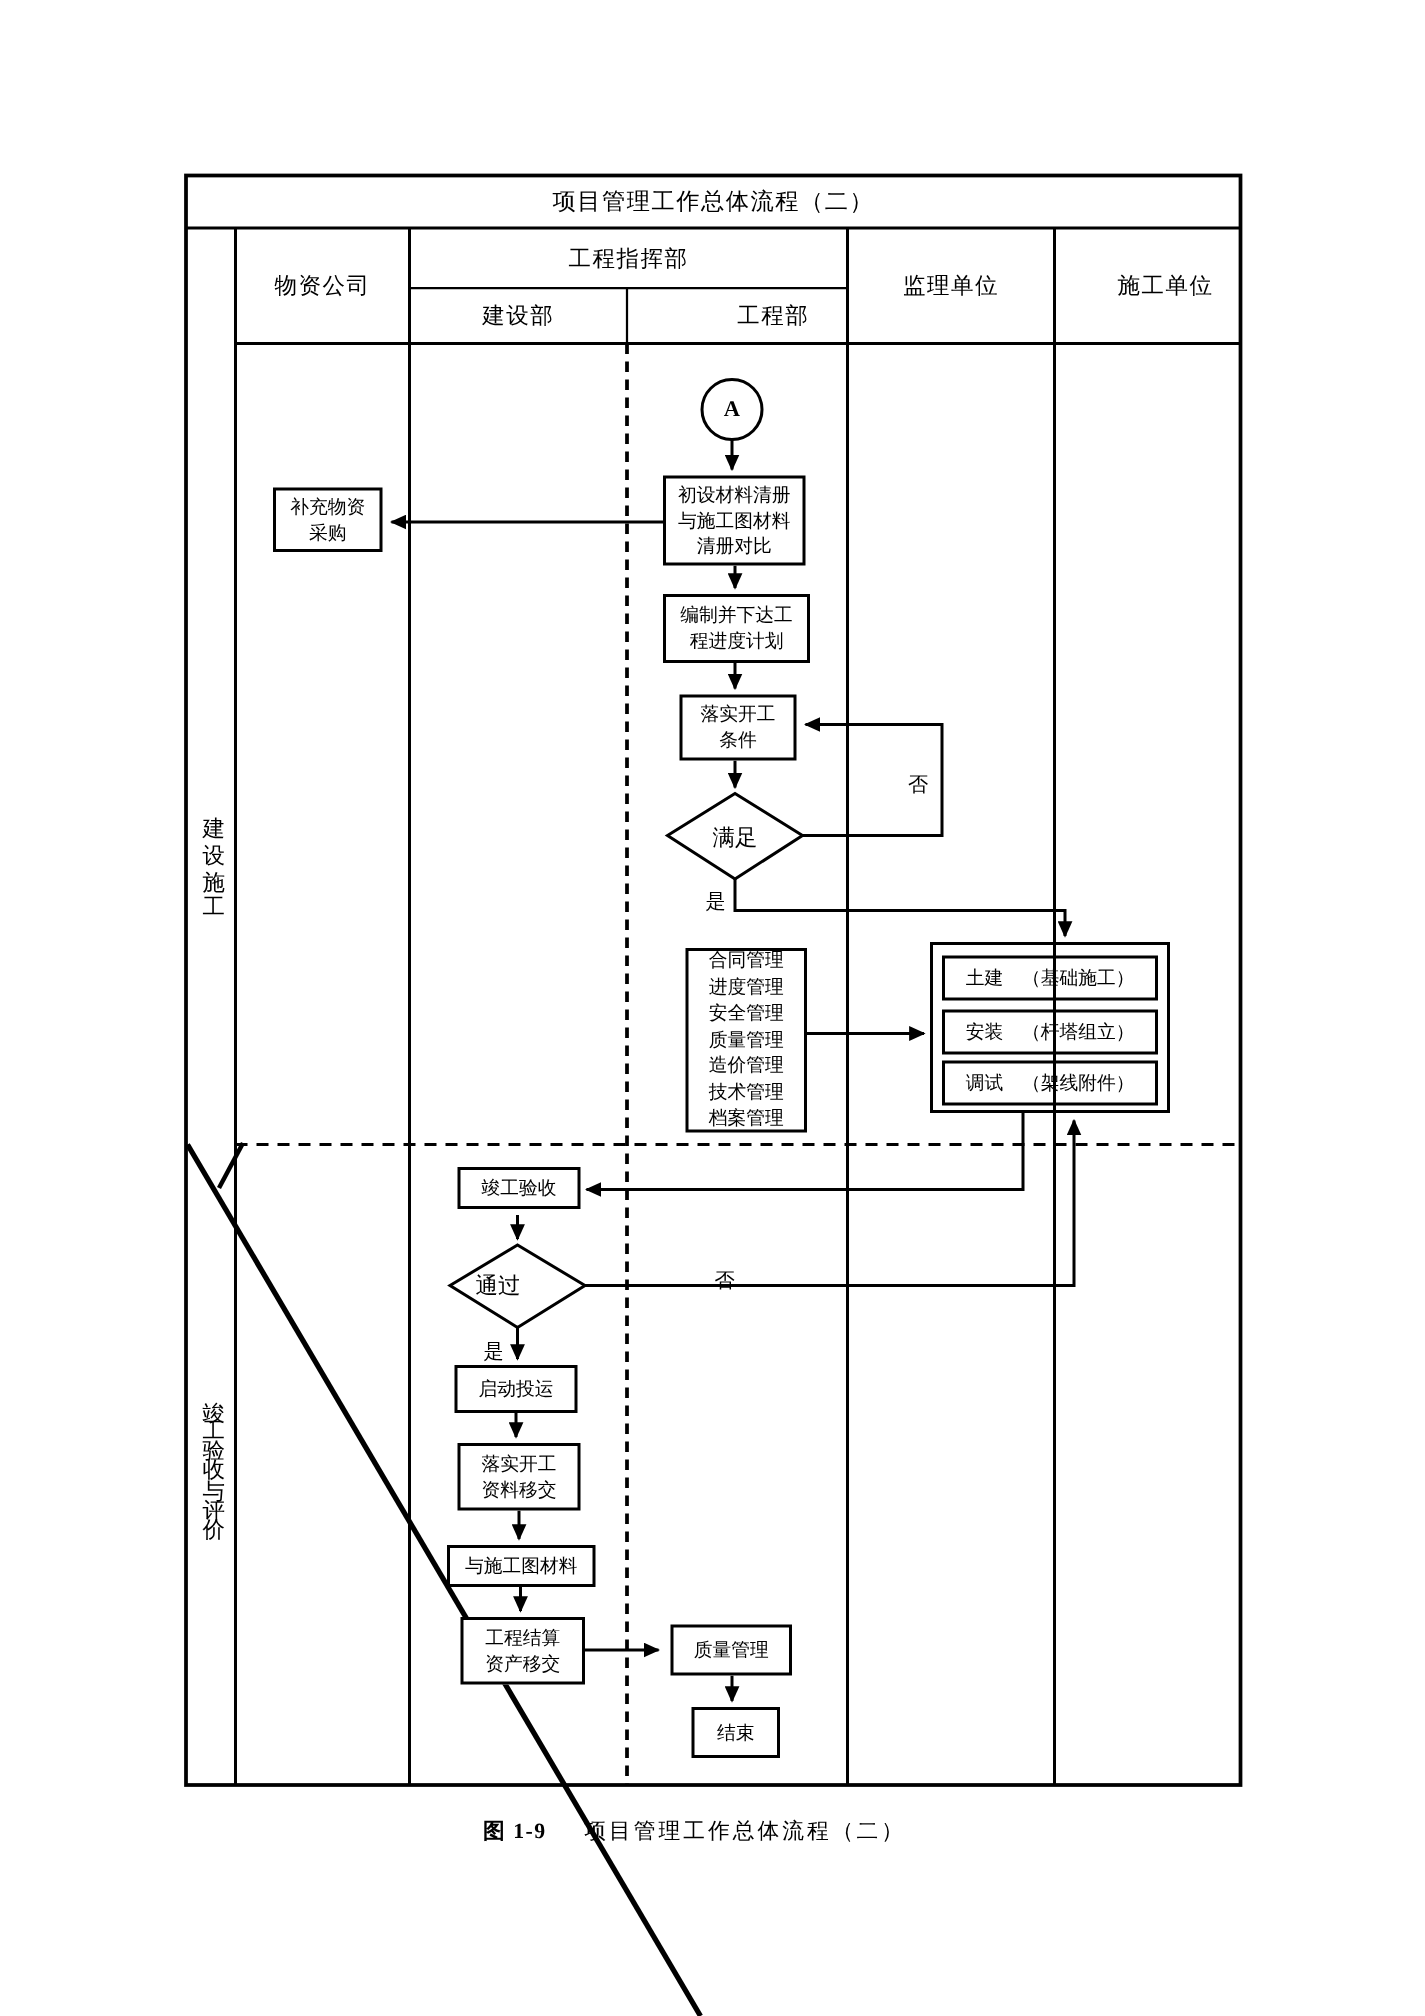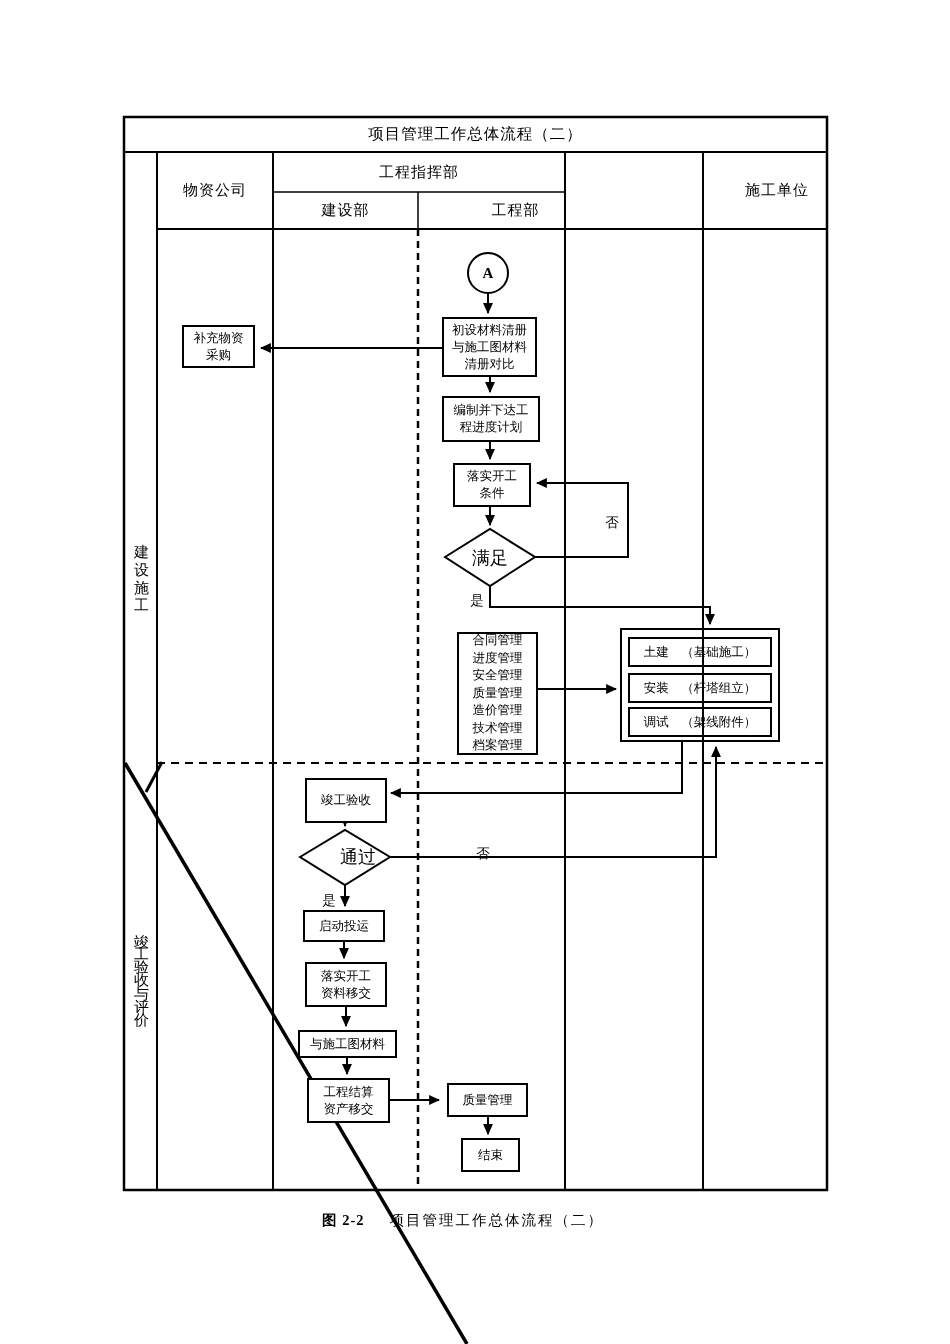--- a/index.html
+++ b/index.html
@@ -15,21 +15,21 @@
   .vlabel { position:absolute; writing-mode:vertical-lr; text-orientation:upright;
             font-size:15px; display:flex; align-items:center; justify-content:center; }
 
   .box { position:absolute; border:2px solid #000; background:#fff;
          display:flex; align-items:center; justify-content:center; text-align:center;
          font-size:12.5px; line-height:17px; white-space:pre-line; }
   .box.nobg { background:transparent; }
   .group-box { position:absolute; border:2px solid #000; background:transparent; }
 
   .dtext { position:absolute; display:flex; align-items:center; justify-content:center;
-           font-size:18px; }
+           font-size:15px; }
   .lbl { position:absolute; display:flex; align-items:center; justify-content:center;
          font-size:13.5px; }
   .circle-text { position:absolute; display:flex; align-items:center; justify-content:center;
                  font-weight:bold; font-size:15px; }
 
   .caption { position:absolute; display:flex; align-items:baseline; font-size:14.5px; }
   .caption .fig { font-weight:bold; margin-right:25px; letter-spacing:1px; }
   .caption .cap-text { letter-spacing:2px; }
 </style>
 </head>
@@ -86,20 +86,21 @@
       <line x1="125" y1="763" x2="467" y2="1344" stroke-width="3.5"></line>
       <line x1="146" y1="792" x2="162" y2="762" stroke-width="3"></line>
     </g>
   </svg>
 
   <div class="cell title" style="left:124px; top:117px; width:703px; height:35px;">项目管理工作总体流程（二）</div>
   <div class="cell" style="left:157px; top:152px; width:116px; height:77px;">物资公司</div>
   <div class="cell" style="left:273px; top:152px; width:292px; height:40px;">工程指挥部</div>
   <div class="cell" style="left:273px; top:192px; width:145px; height:37px;">建设部</div>
   <div class="cell" style="left:418px; top:192px; width:147px; height:37px;padding-left:48px;">工程部</div>
+  <div class="cell" style="left:565px; top:152px; width:138px; height:77px;">监理单位</div>
   <div class="cell" style="left:703px; top:152px; width:124px; height:77px;padding-left:24px;">施工单位</div>
 
   <div class="vlabel" style="left:127px; top:498px; width:28px; height:140px; letter-spacing:18px;">建设施工</div>
   <div class="vlabel" style="left:127px; top:862px; width:28px; height:210px; letter-spacing:13px;">竣工验收与评价</div>
 
   <div class="circle-text" style="left:473px; top:258px; width:30px; height:30px;">A</div>
 
   <div class="box" style="left:182px; top:325px; width:73px; height:43px;">补充物资
 采购</div>
   <div class="box" style="left:442px; top:317px; width:95px; height:60px;">初设材料清册
@@ -115,36 +116,36 @@
 质量管理
 造价管理
 技术管理
 档案管理</div>
 
   <div class="group-box" style="left:620px; top:628px; width:160px; height:114px;"></div>
   <div class="box nobg" style="left:628px; top:637px; width:144px; height:30px;">土建　（基础施工）</div>
   <div class="box nobg" style="left:628px; top:673px; width:144px; height:30px;">安装　（杆塔组立）</div>
   <div class="box nobg" style="left:628px; top:707px; width:144px; height:30px;">调试　（架线附件）</div>
 
-  <div class="box" style="left:305px; top:778px; width:82px; height:45px;">竣工验收</div>
+  <div class="box" style="left:305px; top:778px; width:82px; height:28px;">竣工验收</div>
   <div class="box" style="left:303px; top:910px; width:82px; height:32px;">启动投运</div>
   <div class="box" style="left:305px; top:962px; width:82px; height:45px; border-width:2.5px;">落实开工
 资料移交</div>
   <div class="box" style="left:298px; top:1030px; width:99px; height:28px;">与施工图材料</div>
   <div class="box" style="left:307px; top:1078px; width:83px; height:45px; border-width:2.5px;">工程结算
 资产移交</div>
   <div class="box" style="left:447px; top:1083px; width:81px; height:34px;">质量管理</div>
   <div class="box" style="left:461px; top:1138px; width:59px; height:34px;">结束</div>
 
   <div class="dtext" style="left:462px; top:547px; width:56px; height:22px;">满足</div>
-  <div class="dtext" style="left:330px; top:847px; width:56px; height:20px;">通过</div>
+  <div class="dtext" style="left:304px; top:847px; width:56px; height:20px;">通过</div>
 
   <div class="lbl" style="left:598px; top:513px; width:28px; height:20px;">否</div>
   <div class="lbl" style="left:463px; top:591px; width:28px; height:20px;">是</div>
   <div class="lbl" style="left:469px; top:844px; width:28px; height:20px;">否</div>
   <div class="lbl" style="left:315px; top:891px; width:28px; height:20px;">是</div>
 
   <div class="caption" style="left:322px; top:1211px;">
-    <span class="fig">图 2-2</span>
+    <span class="fig">图 1-9</span>
     <span class="cap-text">项目管理工作总体流程（二）</span>
   </div>
 
 </div>
 
 </body></html>

